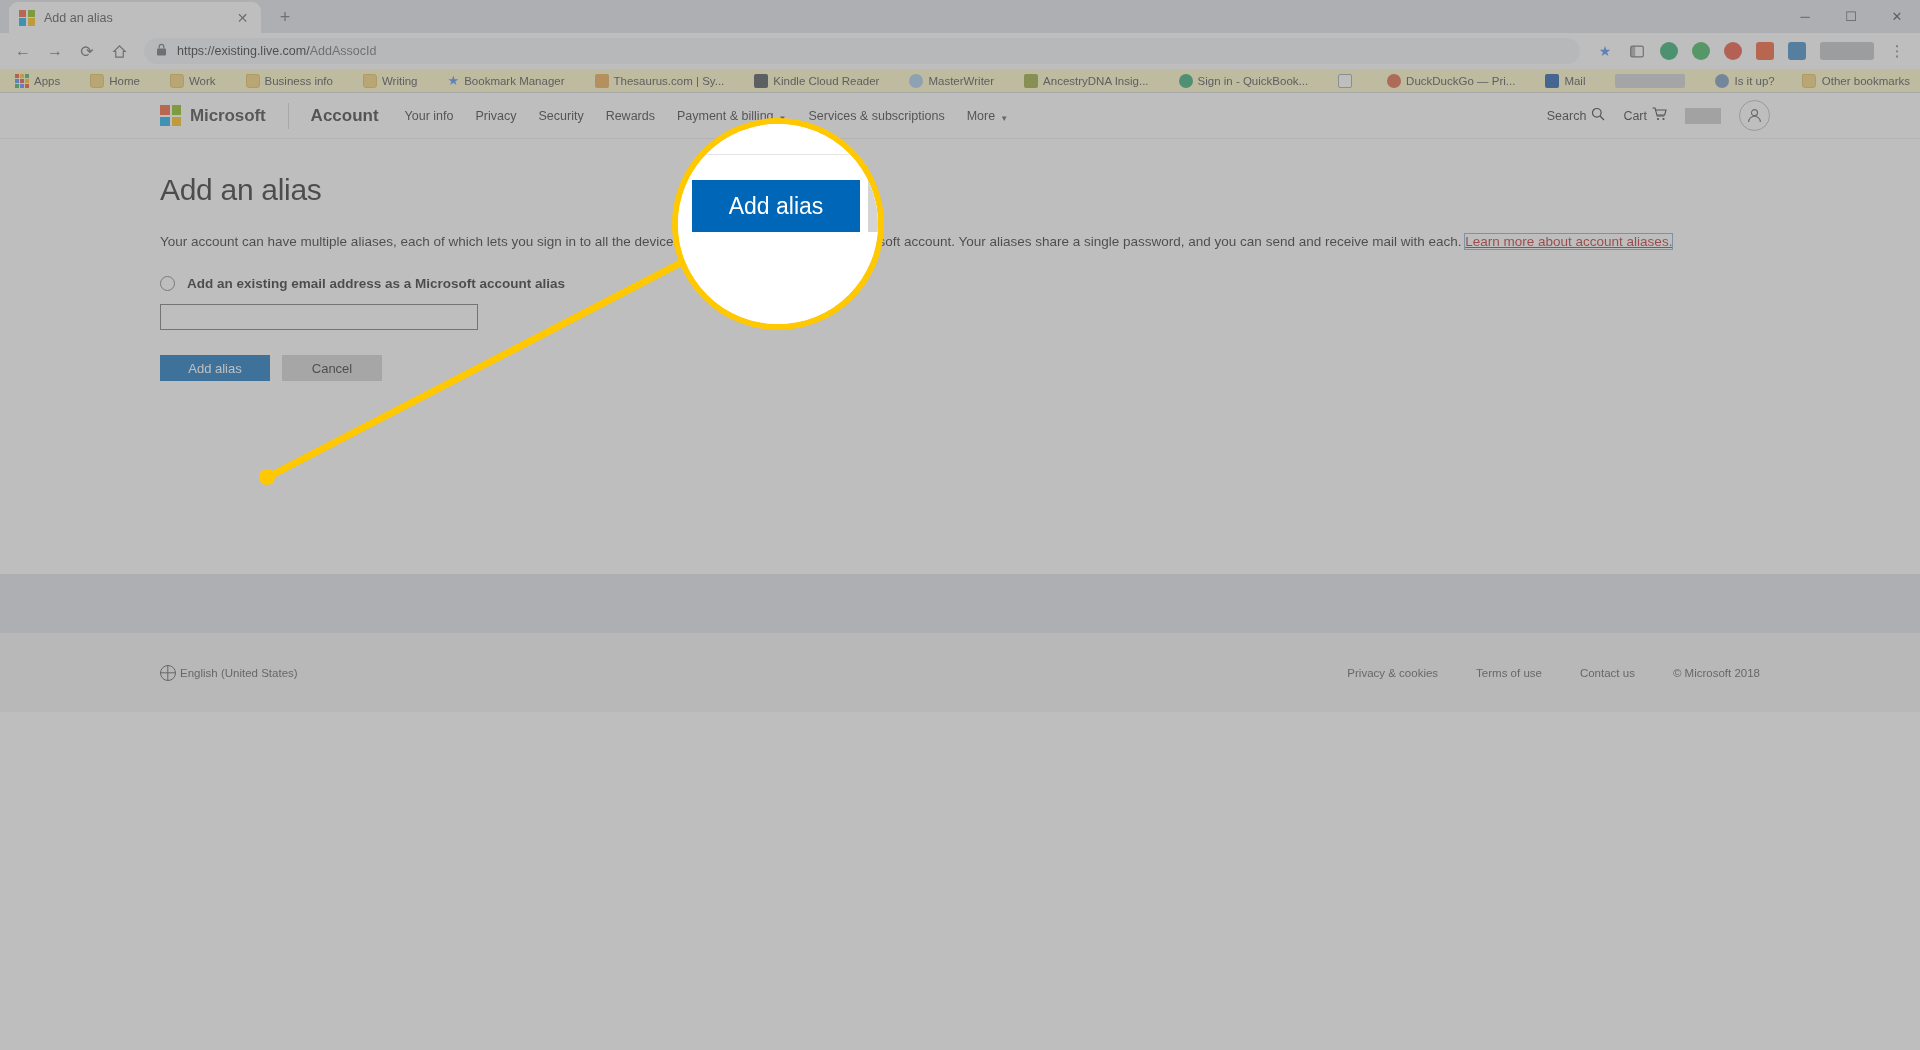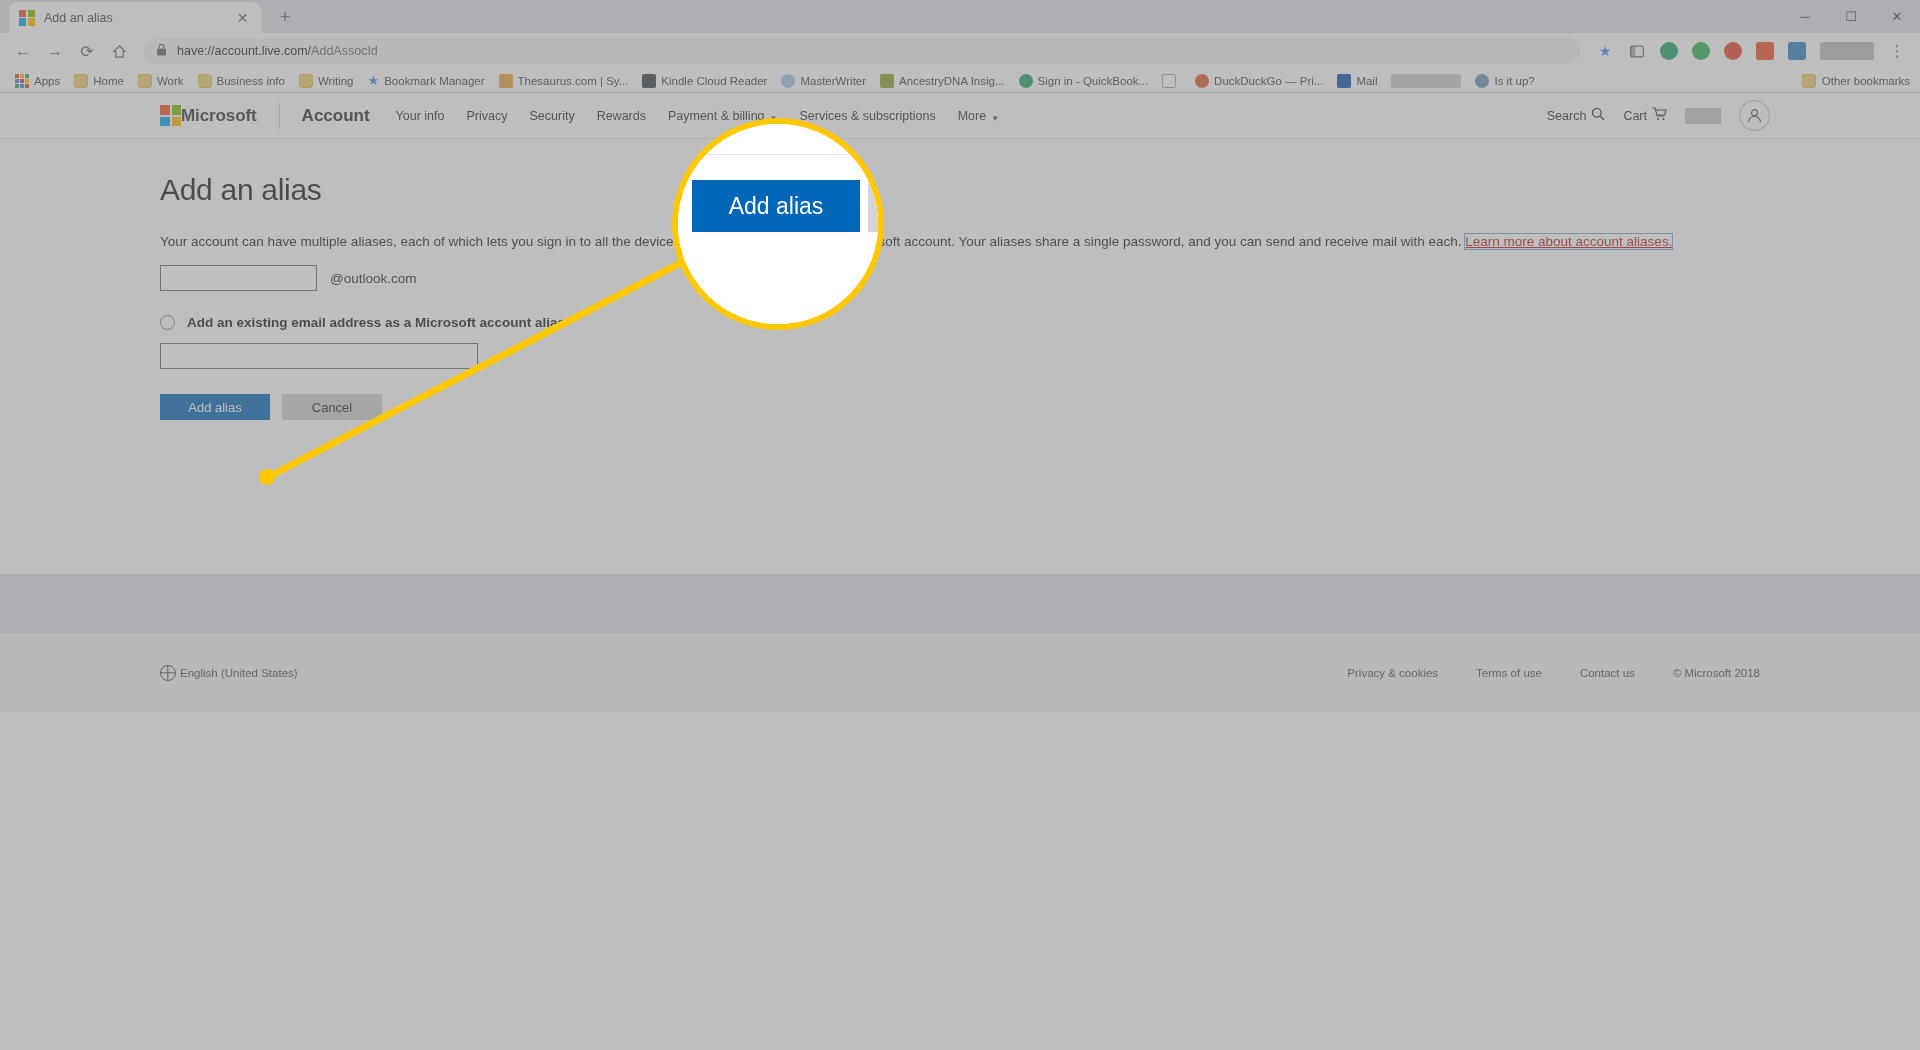--- a/index.html
+++ b/index.html
@@ -53,21 +53,21 @@
     display:flex; align-items:center; padding:0 12px; gap:10px; min-width:0;
   }
   .lock-icon { flex:none; color:#5f6368; }
   .url-text { font-size:12.5px; color:#202124; white-space:nowrap; overflow:hidden; }
   .url-text .url-dim { color:#5f6368; }
   .tb-right { display:flex; align-items:center; gap:2px; flex:none; }
   .ext-dot { width:18px; height:18px; border-radius:50%; flex:none; }
   .profile-chip { width:54px; height:18px; background:#b9bcc0; border-radius:3px; margin:0 6px; }
 
   
-  .bookmarks { height:24px; background:#ffffff; display:flex; align-items:center; padding:0 8px; gap:0; font-size:11.5px; color:#3c4043; white-space:nowrap; position:relative; border-bottom:1px solid #cdd0d4;}
+  .bookmarks { height:24px; background:#fef9c3; display:flex; align-items:center; padding:0 8px; gap:16px; font-size:11.5px; color:#3c4043; white-space:nowrap; position:relative; border-bottom:1px solid #cdd0d4;}
   .bm { display:flex; align-items:center; gap:5px; padding:2px 7px; flex:none; }
   .bm-ico { width:14px; height:14px; flex:none; border-radius:2px; }
   .bm-label { font-size:11.5px; color:#3c4043; }
   .bm-grid { width:14px;height:14px;display:grid;grid-template-columns:repeat(3,1fr);grid-template-rows:repeat(3,1fr);gap:1px;}
   .bm-grid i{display:block;background:#ea4335;}
   .bm-grid i:nth-child(2){background:#fbbc04;}
   .bm-grid i:nth-child(3){background:#34a853;}
   .bm-grid i:nth-child(4){background:#4285f4;}
   .bm-grid i:nth-child(5){background:#ea4335;}
   .bm-grid i:nth-child(6){background:#fbbc04;}
@@ -77,21 +77,21 @@
   .folder-ico { background:#f3cf6a; border:1px solid #e0b94f; border-radius:1px 3px 3px 3px; }
   .star-ico { color:#4285f4; font-size:13px; line-height:1; }
   .bm-blank { width:70px; height:14px; background:#c9ccd0; border-radius:2px; }
   .bm-right { position:absolute; right:10px; display:flex; align-items:center; gap:6px; }
 
   
   .msnav {
     height:46px; background:#fff; display:flex; align-items:center;
     padding-left:160px; padding-right:150px; gap:0; border-bottom:1px solid #edebe9;
   }
-  .ms-logo { display:flex; align-items:center; }
+  .ms-logo { display:flex; align-items:center; gap:9px; }
   .ms-squares { width:21px;height:21px;display:grid;grid-template-columns:1fr 1fr;grid-template-rows:1fr 1fr;gap:2px;}
   .ms-squares i{display:block;}
   .ms-squares i:nth-child(1){background:#f25022;}
   .ms-squares i:nth-child(2){background:#7fba00;}
   .ms-squares i:nth-child(3){background:#00a4ef;}
   .ms-squares i:nth-child(4){background:#ffb900;}
   .ms-word { font-size:17px; color:#333; font-weight:600; letter-spacing:-0.1px;}
   .nav-sep { width:1px; height:26px; background:#d2d0ce; margin:0 22px; }
   .nav-account { font-size:17px; font-weight:600; color:#2b2b2b; margin-right:26px; }
   .nav-link { font-size:12.5px; color:#2b2b2b; margin-right:22px; display:flex; align-items:flex-end; gap:5px; }
@@ -195,21 +195,21 @@
             <path d="M8 2 L2 8 h2 v6 h8 V8 h2 Z" fill="none" stroke="#5f6368" stroke-width="1.3"></path>
           </svg>
       </div>
       <div class="omnibox">
         <span class="lock-icon">
           <svg width="11" height="13" viewBox="0 0 11 13">
               <rect x="1" y="5.5" width="9" height="7" rx="1" fill="#5f6368"></rect>
               <path d="M3.2 5.5 V3.6 a2.3 2.3 0 0 1 4.6 0 V5.5" fill="none" stroke="#5f6368" stroke-width="1.2"></path>
             </svg>
         </span>
-        <span class="url-text"><span>have://account.live.com/</span><span class="url-dim">AddAssocId</span></span>
+        <span class="url-text"><span>https://existing.live.com/</span><span class="url-dim">AddAssocId</span></span>
       </div>
       <div class="tb-right">
         <div class="tb-btn" style="color:#4285f4;font-size:14px;">★</div>
         <div class="tb-btn">
           <svg width="14" height="13" viewBox="0 0 14 13">
               <rect x="0.7" y="1.2" width="12.6" height="10.6" rx="1.6" fill="none" stroke="#5f6368" stroke-width="1.2"></rect>
               <rect x="0.7" y="1.2" width="4.5" height="10.6" fill="#5f6368" opacity="0.55"></rect>
             </svg>
         </div>
         <div class="tb-btn">
@@ -380,24 +380,20 @@
     </div>
 
     <div class="content">
       <h1 class="page-title">Add an alias</h1>
 
       <p class="intro">
         <span>Your account can have multiple aliases, each of which lets you sign in to all the devices and services that use your Microsoft account. Your aliases share a single password, and you can send and receive mail with each. </span><a href="#">Learn more about account aliases.</a>
       </p>
 
 
-      <div class="field-row">
-        <input class="txt-input" type="text" value="" style="">
-        <span class="suffix">@outlook.com</span>
-      </div>
 
       <div class="opt-row">
         <span class="radio"></span>
         <span class="opt-label">Add an existing email address as a Microsoft account alias</span>
       </div>
 
       <div class="field-row">
         <input class="txt-input wide" type="text" value="" style="">
       </div>
 

